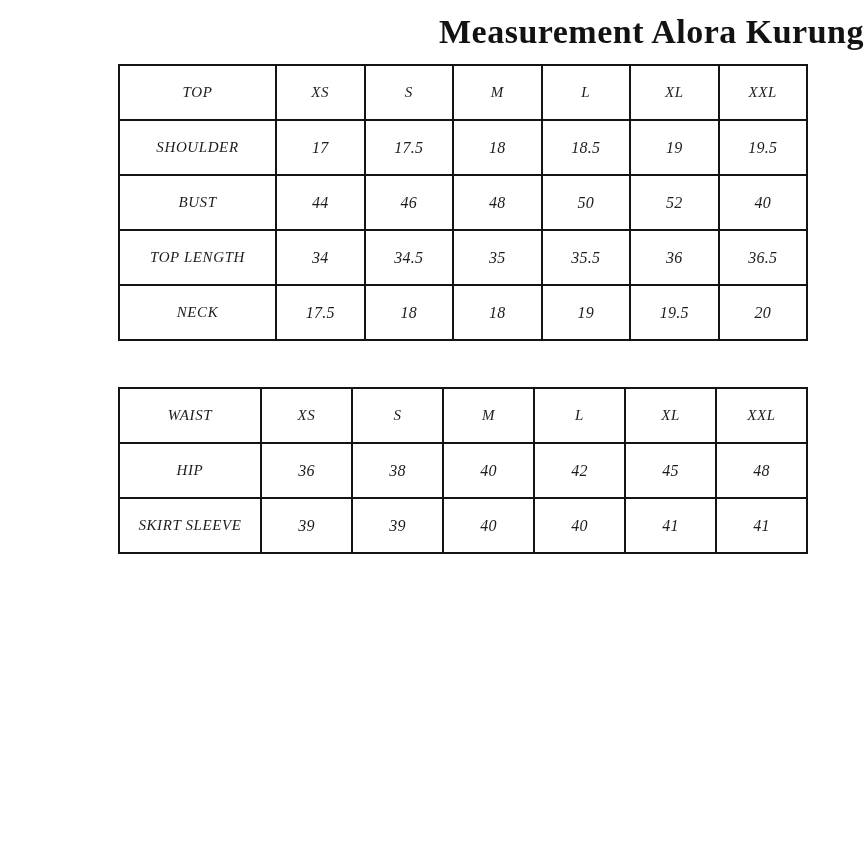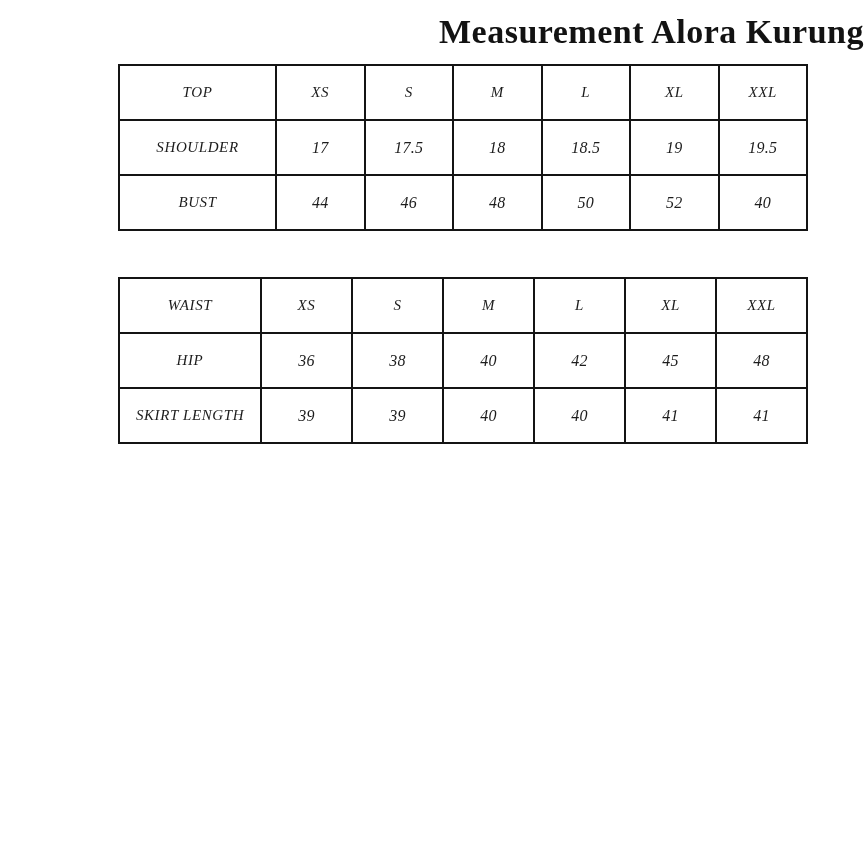--- a/index.html
+++ b/index.html
@@ -90,20 +90,38 @@
         </tr>
         <tr>
           <th>BUST</th>
           <td>44</td>
           <td>46</td>
           <td>48</td>
           <td>50</td>
           <td>52</td>
           <td>40</td>
         </tr>
+        <tr>
+          <th>TOP LENGTH</th>
+          <td>34</td>
+          <td>34.5</td>
+          <td>35</td>
+          <td>35.5</td>
+          <td>36</td>
+          <td>36.5</td>
+        </tr>
+        <tr>
+          <th>NECK</th>
+          <td>17.5</td>
+          <td>18</td>
+          <td>18</td>
+          <td>19</td>
+          <td>19.5</td>
+          <td>20</td>
+        </tr>
       </tbody>
     </table>
 
   <table class="size-table skirt-table">
     <colgroup>
       <col class="label-col">
       <col span="6" class="size-col">
     </colgroup>
   <thead>
         <tr>
@@ -120,21 +138,21 @@
         <tr>
           <th>HIP</th>
           <td>36</td>
           <td>38</td>
           <td>40</td>
           <td>42</td>
           <td>45</td>
           <td>48</td>
         </tr>
         <tr>
-          <th>SKIRT LENGTH</th>
+          <th>SKIRT SLEEVE</th>
           <td>39</td>
           <td>39</td>
           <td>40</td>
           <td>40</td>
           <td>41</td>
           <td>41</td>
         </tr>
       </tbody>
     </table>
 </main>

